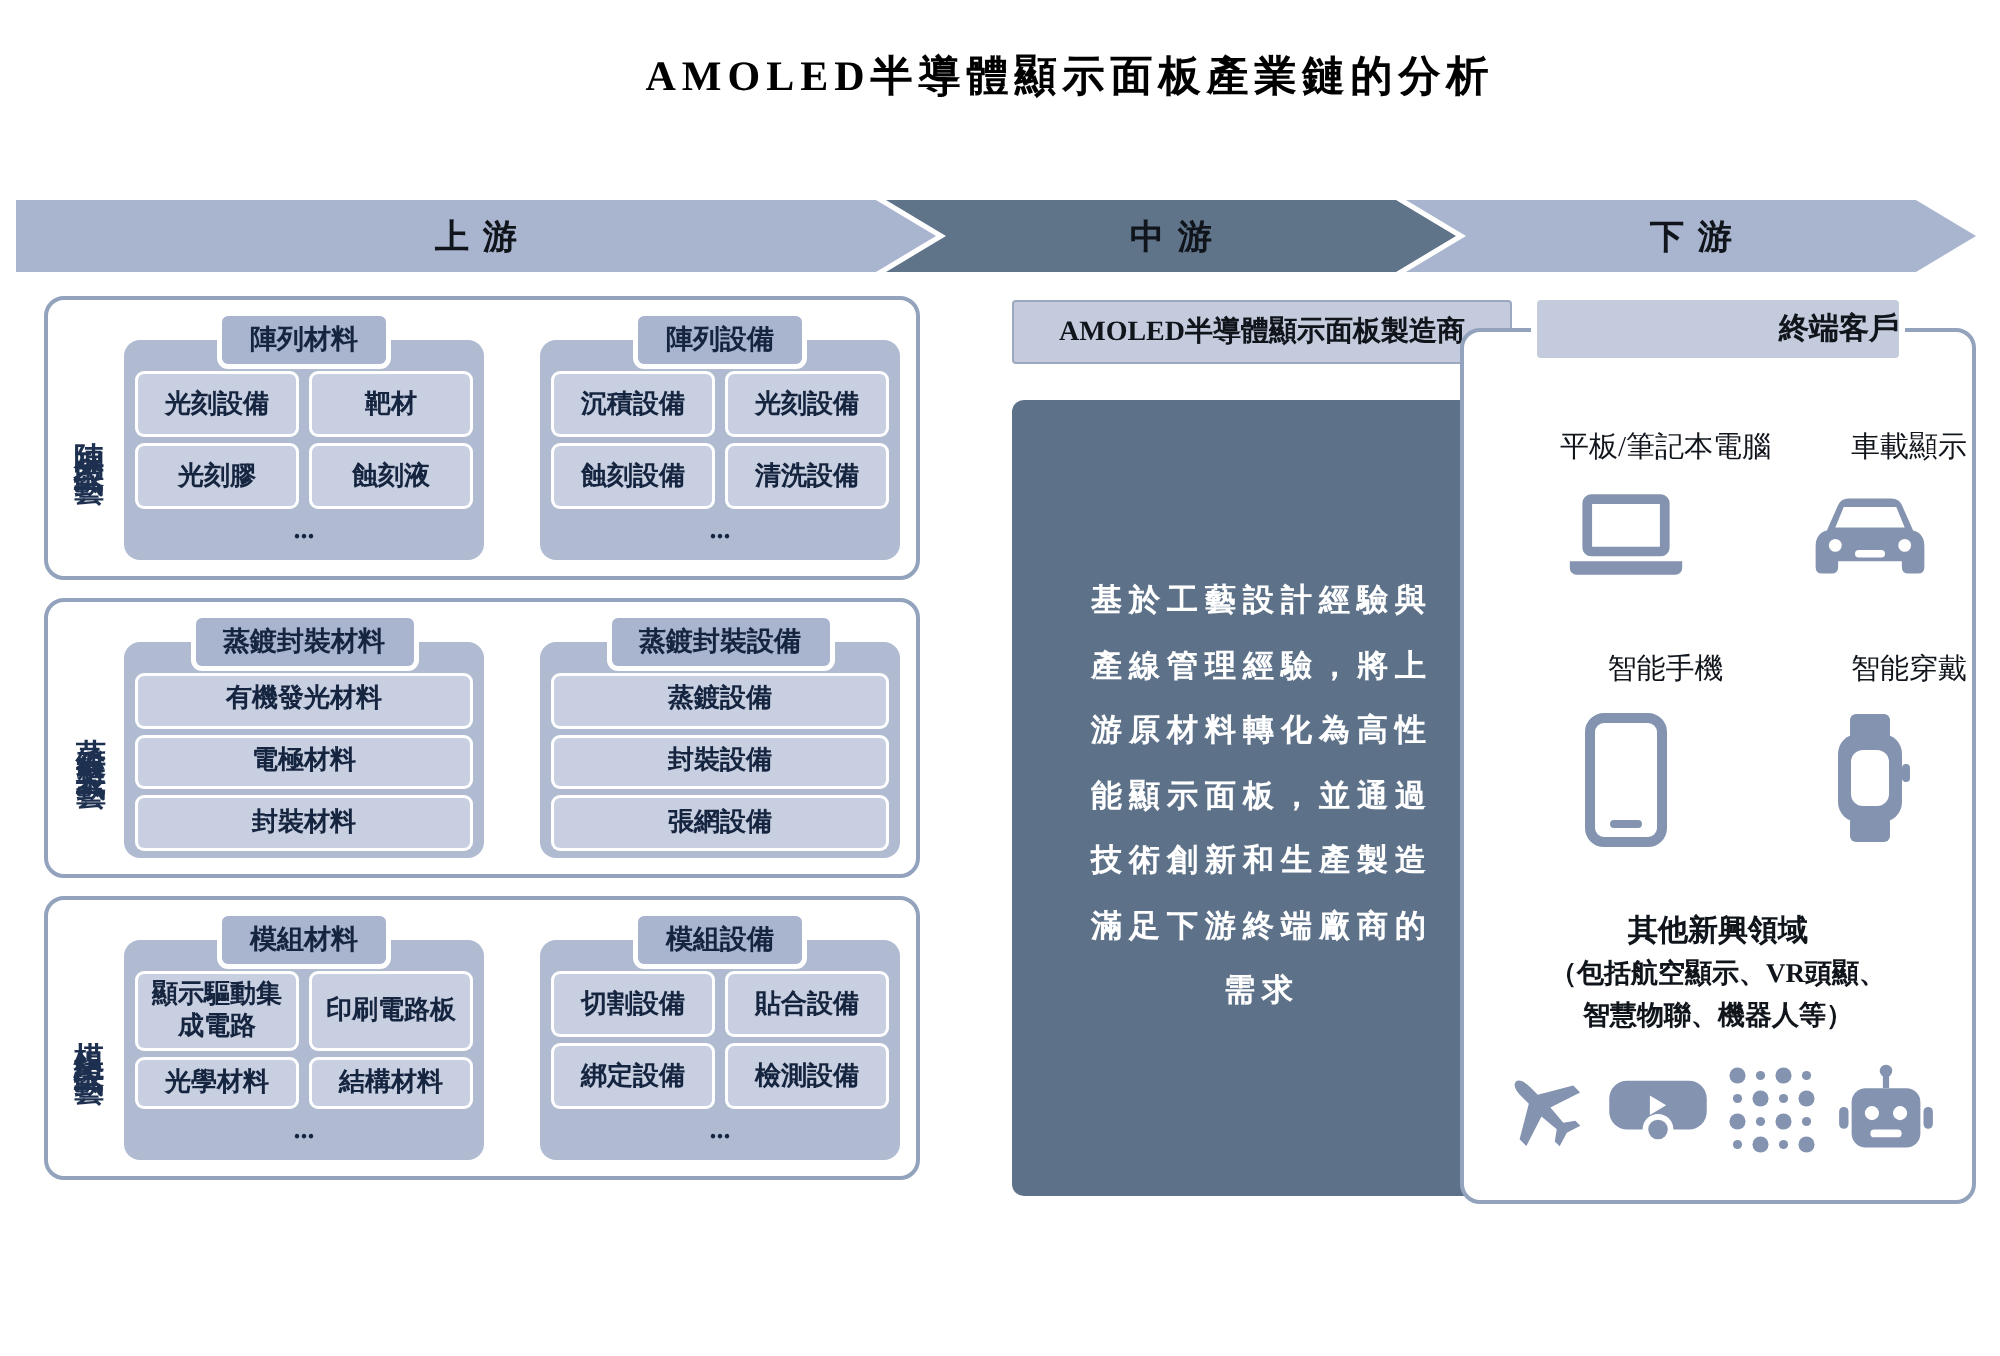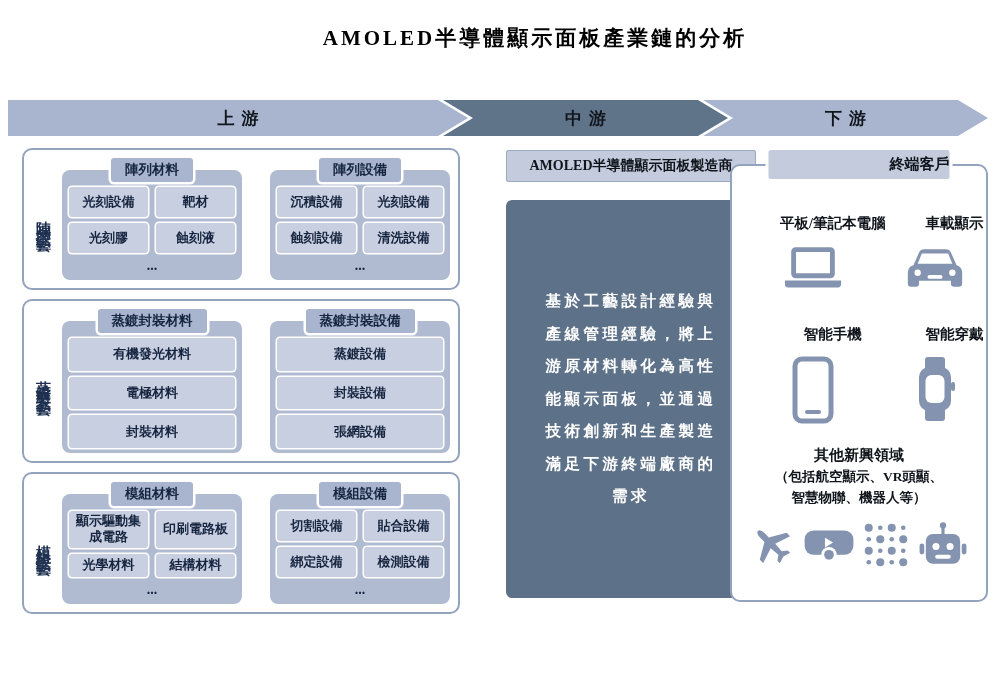--- a/index.html
+++ b/index.html
@@ -20,21 +20,21 @@
   .arrow-mid  { left:443px; width:285px; background:#5f7389;
                 clip-path:polygon(0 0, calc(100% - 30px) 0, 100% 50%, calc(100% - 30px) 100%, 0 100%, 30px 50%); }
   .arrow-down { left:703px; width:285px; background:#a9b5ce;
                 clip-path:polygon(0 0, calc(100% - 30px) 0, 100% 50%, calc(100% - 30px) 100%, 0 100%, 30px 50%); }
 
   
   .us-col { position:absolute; left:22px; top:148px; width:438px;
             display:flex; flex-direction:column; gap:9px; }
   .group { border:2px solid #93a2bd; border-radius:10px; background:#fff;
            padding:8px 8px 8px 6px; display:flex; gap:6px; }
-  .g1 { height:142px; } .g2 { height:164px; } .g3 { height:142px; }
+  .g1 { height:142px; } .g2 { height:140px;font-family:Liberation Mono, monospace; } .g3 { height:142px; }
   .side-label { writing-mode:vertical-rl; text-orientation:upright;
                 font-weight:bold; font-size:15px; letter-spacing:4px; color:#1e3050;
                 display:flex; align-items:center; justify-content:center; width:26px; }
   .sections { flex:1; display:flex; gap:28px; }
   .section { flex:1; display:flex; flex-direction:column; align-items:center; }
   .sec-header { position:relative; z-index:1; background:#a9b5cf; box-shadow:0 0 0 2.5px #fff;
                 border-radius:3px; padding:3px 14px; font-weight:bold; font-size:13.5px;
                 color:#16253f; margin-bottom:-12px; white-space:nowrap; }
   .sec-body { width:100%; background:#b0bbd2; border-radius:8px; padding:17px 7px 5px;
               display:flex; flex-direction:column; gap:6px; flex:1; }
@@ -60,22 +60,22 @@
   
   .ds-col { position:absolute; left:730px; top:150px; width:258px; height:452px; }
   .ds-box { position:absolute; top:14px; left:0; right:0; bottom:0;
             border:2px solid #93a2bd; border-radius:10px; background:#fff; }
   .ds-header { position:absolute; top:0; left:50%; transform:translateX(-50%); z-index:1;
                background:#c3cbdc; box-shadow:0 0 0 3px #fff; border-radius:2px;
                padding:5px 0; width:181px; text-align:right; font-weight:bold;
                font-size:15px; color:#10151c; }
   .ds-grid { display:grid; grid-template-columns:1fr 1fr; row-gap:34px; padding:48px 8px 0; }
   .dev { display:flex; flex-direction:column; align-items:center; gap:12px; }
-  .dev-label { font-weight:bold; font-size:14.5px; color:#10151c; white-space:nowrap;margin-left:40px; }
-  .emerging { margin-top:22px; text-align:center; }
+  .dev-label { font-weight:normal; font-size:14.5px; color:#10151c; white-space:nowrap;margin-left:40px; }
+  .emerging { margin-top:32px; text-align:center; }
   .em-title { font-weight:bold; font-size:15px; }
   .em-sub { font-weight:bold; font-size:13.5px; line-height:1.55; margin-top:2px; }
   .em-icons { display:flex; justify-content:space-between; align-items:center;
               padding:12px 18px 0; }
   .rot45 { transform:rotate(-45deg); }
 
   .source { position:absolute; left:18px; top:642px; font-size:17px;
             font-style:italic; color:#000; letter-spacing:1px; }
 
   svg { display:block; }

